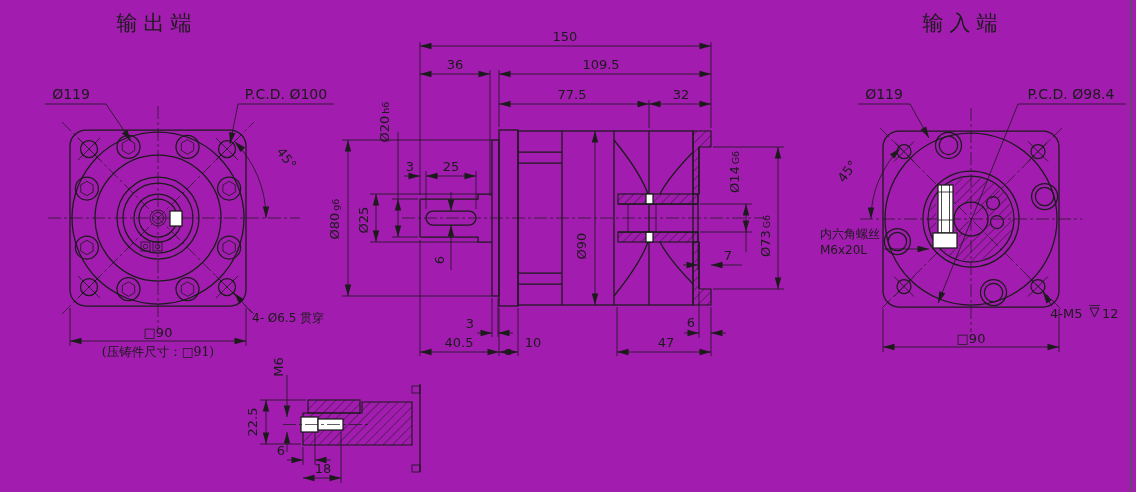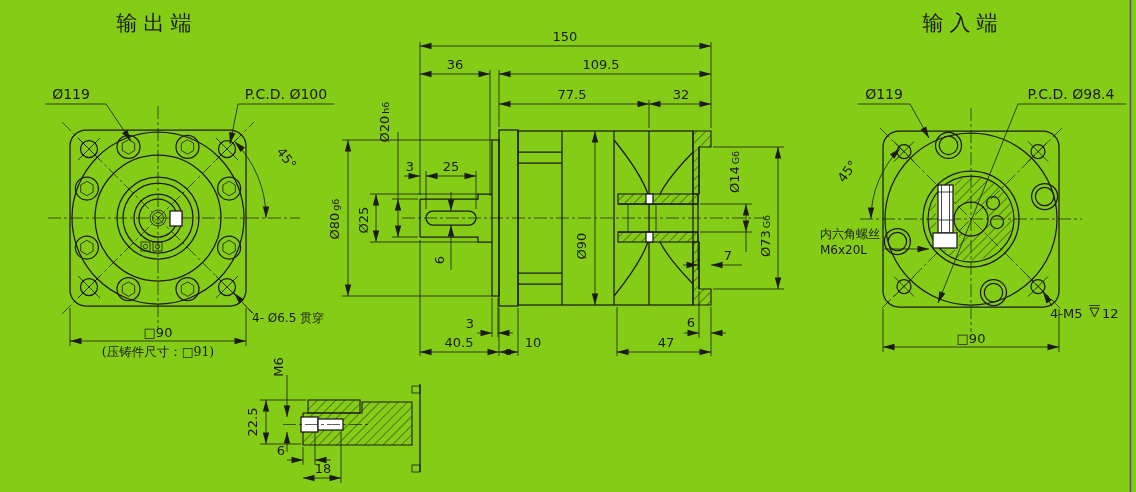--- a/index.html
+++ b/index.html
@@ -1,16 +1,16 @@
 <!DOCTYPE html>
 <html><head>
 <meta charset="utf-8">
 <style>
   html,body{margin:0;padding:0;background:#ffffff;}
-  .stage{position:relative;width:1136px;height:492px;background:#84cc16;overflow:hidden;
+  .stage{position:relative;width:1136px;height:492px;background:#a21caf;overflow:hidden;
          font-family:"DejaVu Sans","Liberation Sans",sans-serif;}
   svg{display:block;}
   text{fill:#1b1b1b;}
   .t-title{font-size:21px;font-family:"DejaVu Serif","Liberation Serif",serif;letter-spacing:6px;}
   .t-dim{font-size:13px;}
   .t-dim-s{font-size:12px;}
   .t-lbl{font-size:14px;}
   .t-tol{font-size:9.5px;}
   .t-note{font-size:12.5px;font-family:"DejaVu Serif","Liberation Serif",serif;}
   .ol{stroke:#1b1b1b;stroke-width:1.25;fill:none;}

